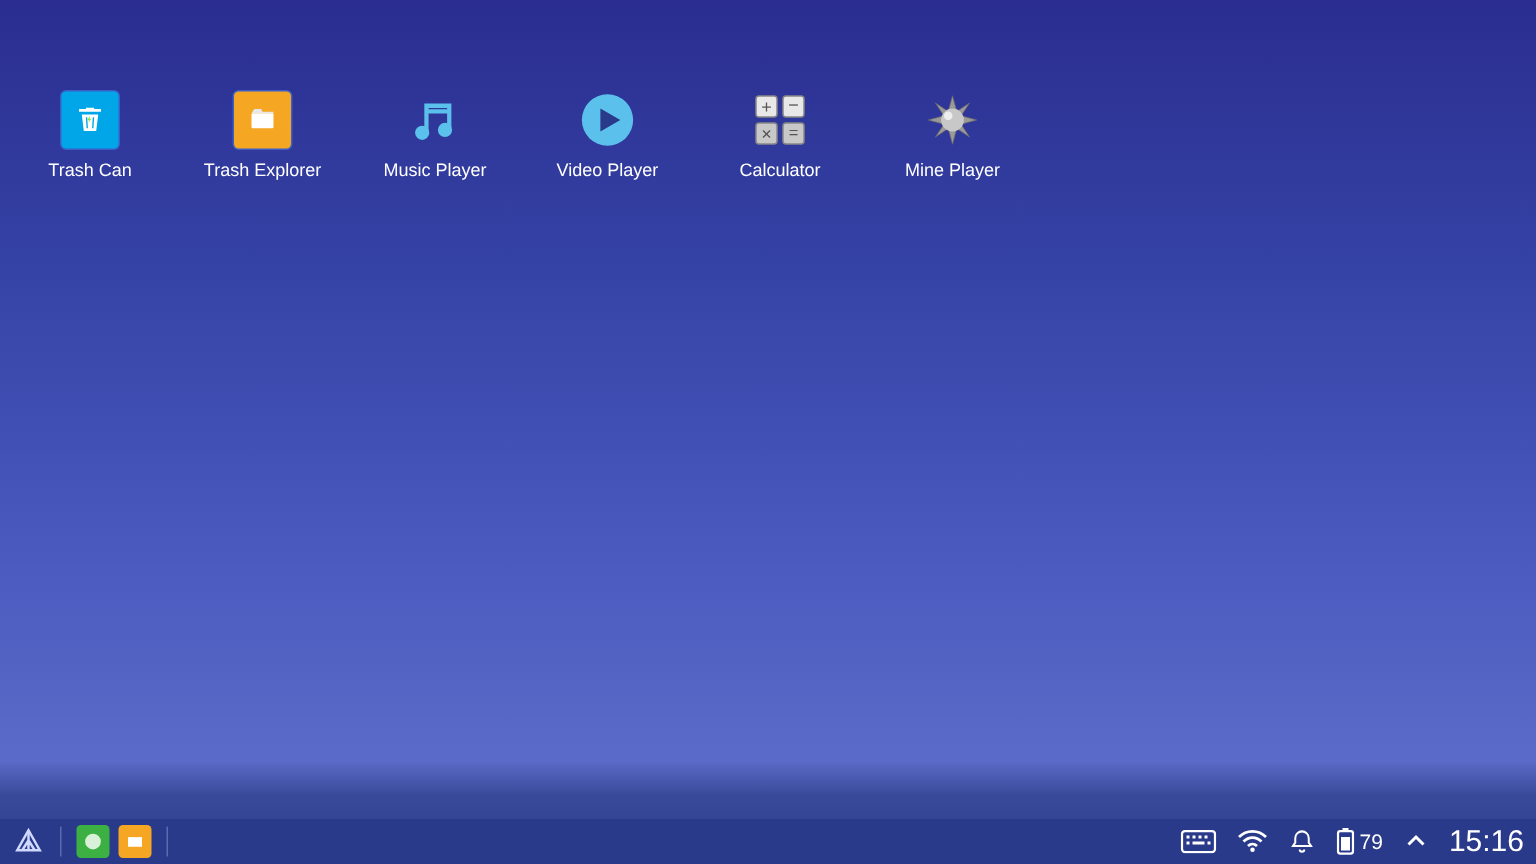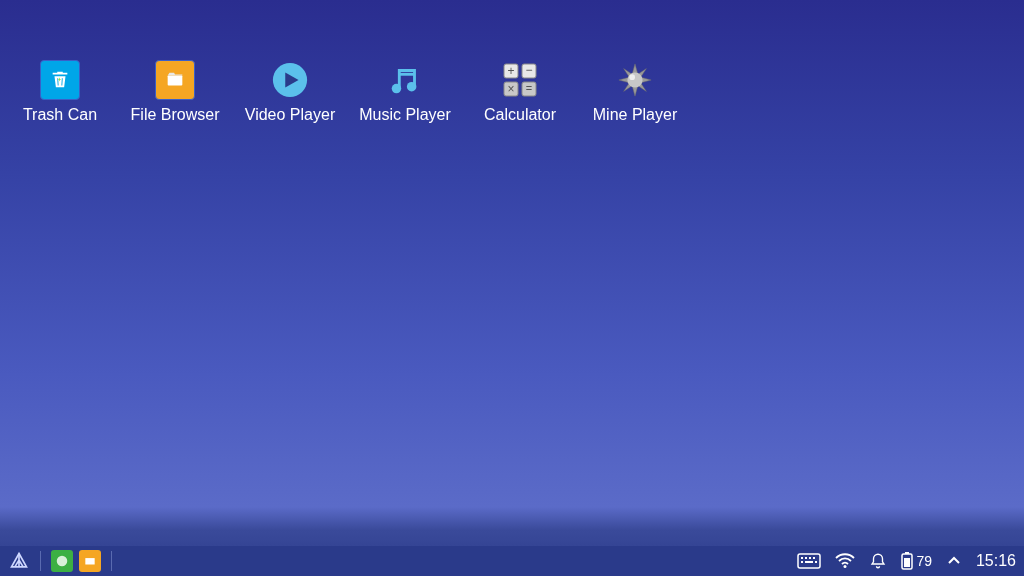--- a/index.html
+++ b/index.html
@@ -27,21 +27,21 @@
     width: 40px;
     height: 40px;
     border-radius: 4px;
     display: flex;
     align-items: center;
     justify-content: center;
     margin-bottom: 6px;
   }
   .desktop-icon .label {
     color: #fff;
-    font-size: 16px;
+    font-size: 12px;
     text-align: center;
     white-space: nowrap;
   }
   .framed { border: 1px solid #3a5fc8; padding: 2px; border-radius: 3px; }
 
   .taskbar {
     position: absolute;
     bottom: 0; left: 0; right: 0;
     height: 30px;
     background: #2a3a8a;
@@ -77,43 +77,43 @@
   </div>
 
 
   <div class="desktop-icon">
     <div class="icon-box framed" style="background:#f5a623;">
       <svg width="22" height="22" viewBox="0 0 24 24">
           <rect x="4" y="7" width="16" height="11" rx="1" fill="#fff"></rect>
           <path fill="#e8e8e8" d="M4 7l2-3h5l1 2h8v1H4z"></path>
         </svg>
     </div>
-    <span class="label">File Browser</span>
-  </div>
-
-  <div class="desktop-icon">
-    <div class="icon-box">
-      <svg width="38" height="38" viewBox="0 0 40 40">
-          <circle cx="20" cy="20" r="18" fill="#5bc0eb"></circle>
-          <path fill="#2a3a8a" d="M15 12l14 8-14 8z"></path>
-        </svg>
-    </div>
-    <span class="label">Video Player</span>
+    <span class="label">Trash Explorer</span>
   </div>
 
   <div class="desktop-icon">
     <div class="icon-box">
       <svg width="38" height="38" viewBox="0 0 40 40">
           <path stroke="#5bc0eb" stroke-width="3" fill="none" d="M14 28V10h16v16"></path>
           <circle cx="11" cy="29" r="5" fill="#5bc0eb"></circle>
           <circle cx="27" cy="27" r="5" fill="#5bc0eb"></circle>
           <path stroke="#5bc0eb" stroke-width="3" d="M14 14h16"></path>
         </svg>
     </div>
     <span class="label">Music Player</span>
+  </div>
+
+  <div class="desktop-icon">
+    <div class="icon-box">
+      <svg width="38" height="38" viewBox="0 0 40 40">
+          <circle cx="20" cy="20" r="18" fill="#5bc0eb"></circle>
+          <path fill="#2a3a8a" d="M15 12l14 8-14 8z"></path>
+        </svg>
+    </div>
+    <span class="label">Video Player</span>
   </div>
 
   <div class="desktop-icon">
     <div class="icon-box">
       <svg width="36" height="36" viewBox="0 0 36 36">
         <rect x="2" y="2" width="14" height="14" rx="2" fill="#e8e8e8" stroke="#888"></rect>
           <text x="9" y="13" font-size="12" text-anchor="middle" fill="#555">+</text>
         <rect x="20" y="2" width="14" height="14" rx="2" fill="#e8e8e8" stroke="#888"></rect>
           <text x="27" y="12" font-size="12" text-anchor="middle" fill="#555">−</text>
         <rect x="2" y="20" width="14" height="14" rx="2" fill="#c8c8c8" stroke="#888"></rect>
@@ -201,15 +201,15 @@
           <rect x="4" y="0" width="4" height="2" fill="#fff"></rect>
           <rect x="3" y="6" width="6" height="9" fill="#fff"></rect>
         </svg>
       <span>79</span>
     </div>
     <div class="tray-icon">
       <svg width="16" height="16" viewBox="0 0 16 16">
           <path fill="none" stroke="#fff" stroke-width="2" d="M3 10l5-5 5 5"></path>
         </svg>
     </div>
-    <span style="font-size:16px;">15:16</span>
+    <span style="font-size:20px;">15:16</span>
   </div>
 </div>
 
 </body></html>

